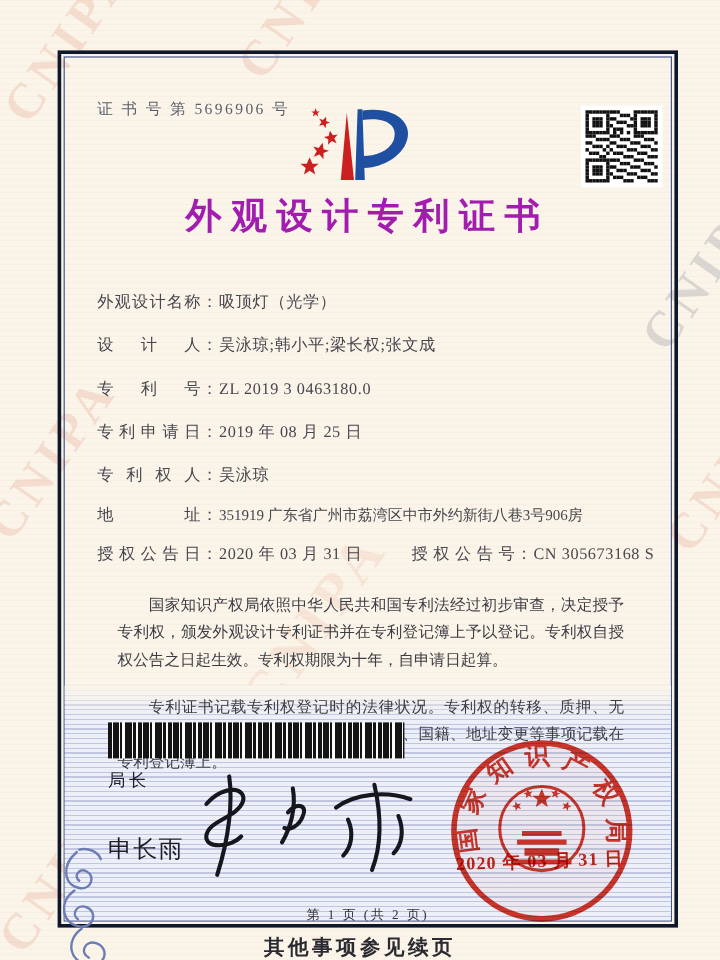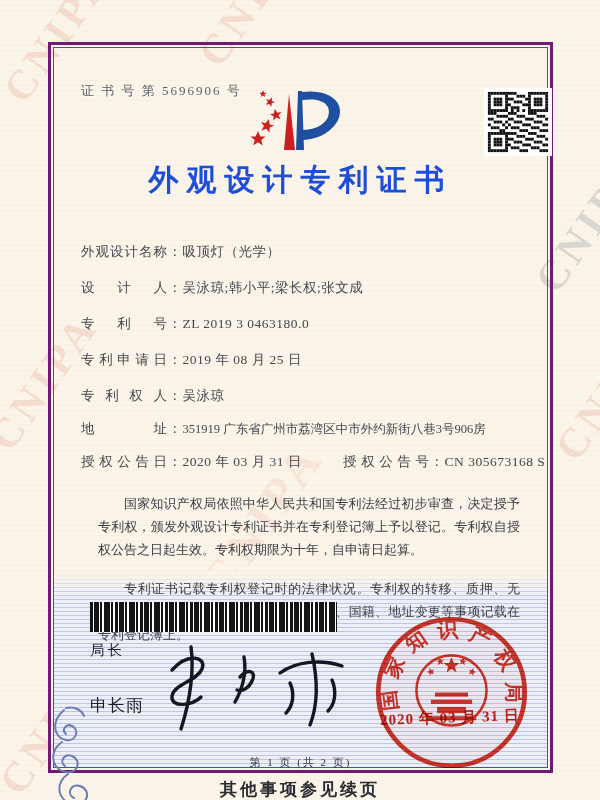--- a/index.html
+++ b/index.html
@@ -9,56 +9,56 @@
     background-image:repeating-linear-gradient(to bottom, rgba(205,170,158,0.07) 0 1px, transparent 1px 5px);
     font-family:"Liberation Serif","DejaVu Serif",serif;
   }
   .wm{position:absolute;z-index:0;font-weight:bold;font-size:42px;letter-spacing:5px;
       color:rgba(228,166,146,0.30);transform:rotate(-55deg);white-space:nowrap;
       font-family:"Liberation Serif","DejaVu Serif",serif;}
   .wm.gray{color:rgba(150,150,158,0.32);}
   .wm.big{font-size:48px;color:rgba(230,172,152,0.22);}
 
   .frame{position:absolute;left:48px;top:42px;width:499px;height:725px;
-         border:3px solid #701a75;z-index:1;}
+         border:3px solid #0f172a;z-index:1;padding-left:12px;}
   .frame-inner{position:absolute;inset:2px;border:1px solid #46568e;}
 
   .band{position:absolute;left:0;right:0;bottom:0;height:196px;z-index:1;
         background-color:#dce0ee;
         background-image:
           linear-gradient(to bottom, #fbf5e9 0, rgba(251,245,233,0) 26px),
           repeating-linear-gradient(to bottom, rgba(112,124,178,0.26) 0 1px, rgba(240,242,250,0.85) 1px 4px);}
 
   .cert-no{position:absolute;left:27px;top:34px;z-index:2;font-size:13px;letter-spacing:2px;
            color:#5c5c64;text-shadow:0 1px 1px rgba(255,255,255,0.8);}
   .logo{position:absolute;left:180px;top:40px;z-index:2;}
   .qr{position:absolute;left:430px;top:40px;z-index:2;background:#fff;padding:2px;}
   .title{position:absolute;left:0;right:0;top:112px;z-index:2;text-align:center;
-         font-size:30px;font-weight:bold;letter-spacing:8px;color:#1d4ed8;}
+         font-size:30px;font-weight:bold;letter-spacing:8px;color:#a21caf;}
 
   .row{position:absolute;left:27px;z-index:2;font-size:13.5px;color:#46464e;white-space:nowrap;}
   .flabel{display:inline-block;width:86px;text-align:justify;text-align-last:justify;}
   .colon{padding:0 1px;}
   .fvalue{letter-spacing:0.5px;}
   .addr .fvalue{font-size:12.5px;letter-spacing:0;}
   .grant{position:absolute;left:262px;top:0;white-space:nowrap;}
 
   .paras{position:absolute;left:27px;top:428px;width:456px;z-index:2;
          font-size:13px;line-height:1.75;color:#3c3c44;}
   .paras p{margin:17px;text-indent:2em;text-align:justify;}
 
   .barcode{position:absolute;left:36px;top:554px;width:247px;height:30px;z-index:2;
     background:repeating-linear-gradient(90deg,
       #141414 0 3px,#fdfdfd 3px 4px,#141414 4px 9px,#fdfdfd 9px 10px,
       #141414 10px 12px,#fdfdfd 12px 14px,#141414 14px 20px,#fdfdfd 20px 21px,
       #141414 21px 23px,#fdfdfd 23px 25px);}
 
   .sig-title{position:absolute;left:36px;top:593px;z-index:2;font-size:14.5px;
              letter-spacing:3px;color:#1e1e26;}
-  .sig-name{position:absolute;left:36px;top:646px;z-index:2;font-size:17px;
+  .sig-name{position:absolute;left:36px;top:646px;z-index:2;font-size:20px;
             letter-spacing:1px;color:#1e1e26;}
   .sig-svg{position:absolute;left:90px;top:592px;z-index:2;}
 
   .seal{position:absolute;left:315px;top:562px;z-index:3;opacity:0.93;mix-blend-mode:multiply;}
   .seal-date{position:absolute;left:326px;top:660px;width:170px;z-index:4;
              font-size:15px;font-weight:bold;color:#d0261a;letter-spacing:1px;
              transform:rotate(-2deg);mix-blend-mode:multiply;}
 
   .page-no{position:absolute;left:0;right:0;top:707px;z-index:2;text-align:center;
            font-size:11px;letter-spacing:2px;color:#33333b;}

